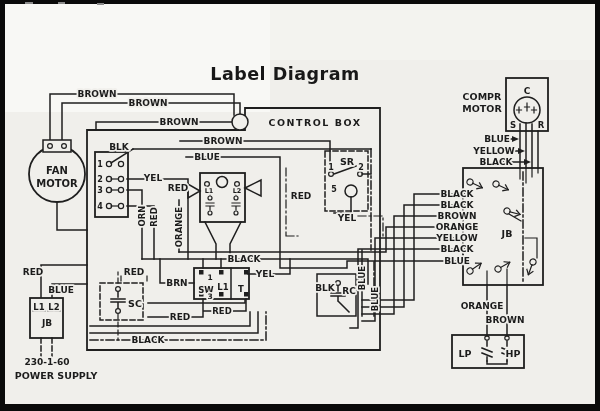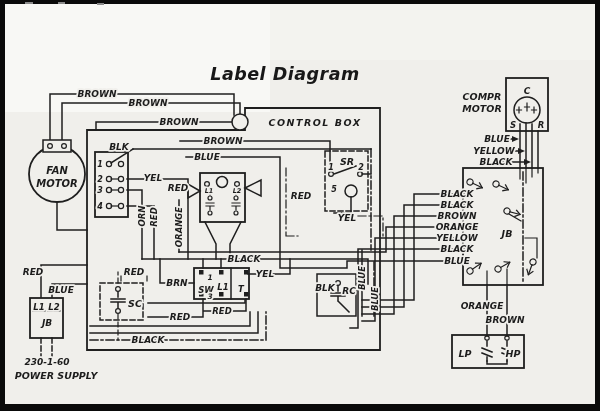--- a/index.html
+++ b/index.html
@@ -1,16 +1,16 @@
 <!DOCTYPE html>
 <html><head>
 <meta charset="utf-8">
 <style>
   html,body{margin:0;padding:0;background:#444;}
-  #frame{position:relative;width:600px;height:411px;background:#0a0a0a;overflow:hidden;font-style:italic;}
+  #frame{position:relative;width:600px;height:411px;background:#0a0a0a;overflow:hidden;}
   svg{position:absolute;left:0;top:0;}
   .ink{stroke:#1f1f1f;stroke-width:1.5;fill:none;stroke-linecap:square;}
   .thick{stroke-width:1.8;}
   .thin{stroke-width:1.2;}
   .dsh{stroke-dasharray:5 3;}
   .ddot{stroke-dasharray:8 3 2 3;}
   .fillink{fill:#1f1f1f;stroke:none;}
   .paperfill{fill:#f0efeb;}
   text.lbl{font-family:"DejaVu Sans","Liberation Sans",sans-serif;font-weight:bold;fill:#1c1c1c;
     stroke:#f0efeb;stroke-width:3.4px;paint-order:stroke;stroke-linejoin:round;

